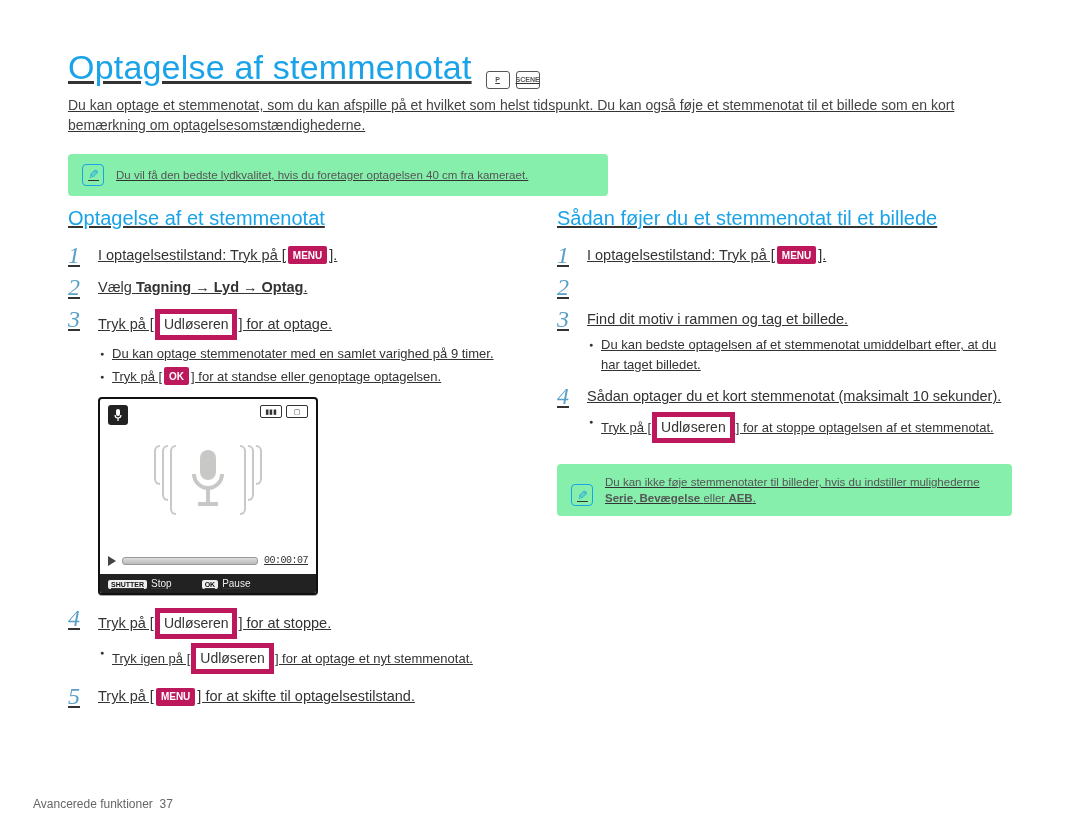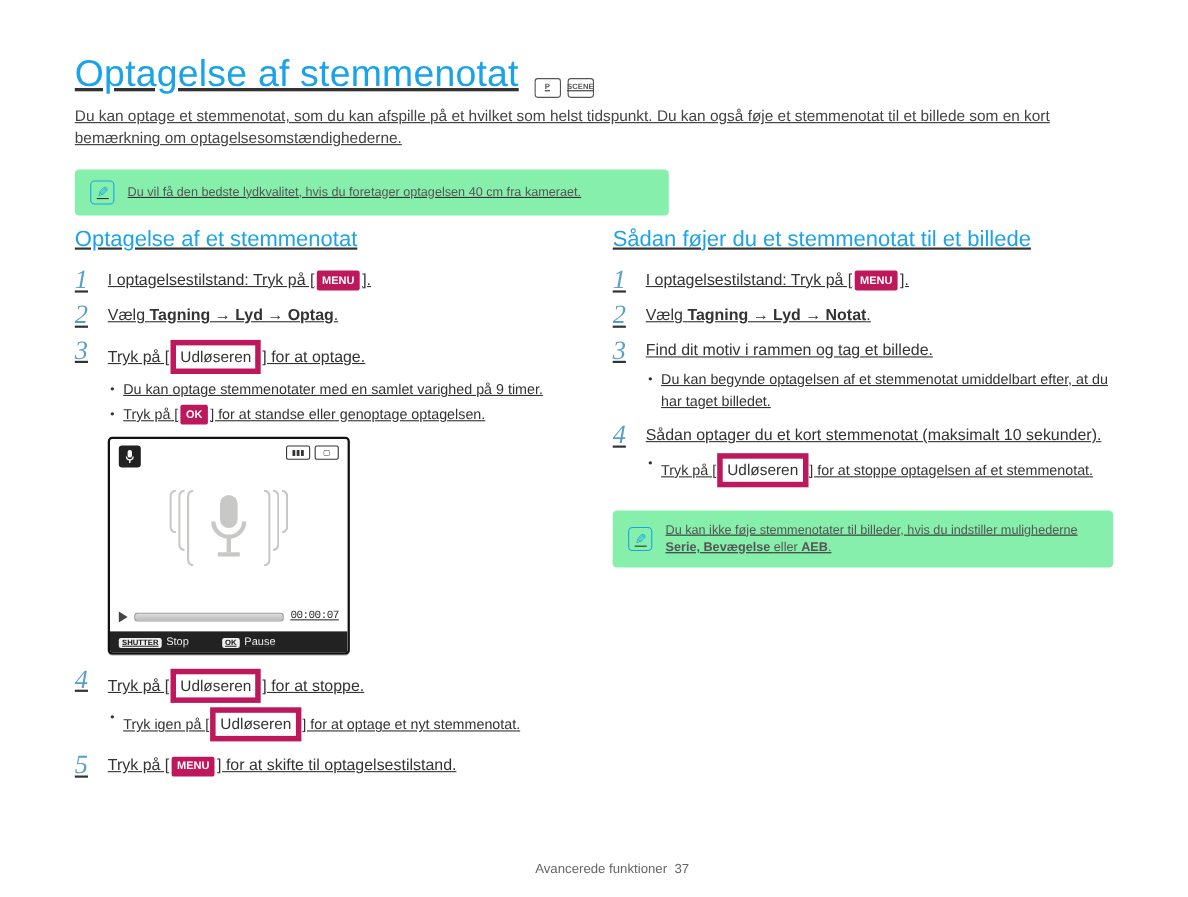--- a/index.html
+++ b/index.html
@@ -40,23 +40,23 @@
   .wave { width: 6px; height: 40px; border: 2px solid #c8c9c6; border-right: none; border-radius: 40px 0 0 40px; background: transparent; }
   .waves.right { transform: scaleX(-1); }
   .big-mic svg { width: 48px; height: 64px; }
   .prog-row { display: flex; align-items: center; gap: 6px; padding: 6px 8px 8px; }
   .play-dot { width: 0; height: 0; border-left: 8px solid #444; border-top: 5px solid transparent; border-bottom: 5px solid transparent; }
   .prog-bar { flex: 1; height: 8px; background: linear-gradient(#ddd,#bbb); border: 1px solid #999; border-radius: 3px; }
   .time { font-size: 10px; font-family: 'Courier New', monospace; letter-spacing: -0.5px; }
   .screen-bottom { background: #222; color: #eee; display: flex; padding: 4px 8px; font-size: 10px; gap: 30px; }
   .key-label { background: #eee; color: #111; font-size: 7px; font-weight: bold; padding: 1px 3px; border-radius: 2px; margin-right: 4px; }
 
-  .footer { position: absolute; bottom: 18px; left: 0; right: 0; text-align: center; font-size: 12px; color: #666; padding-left: 33px; }
-
-  .note-box.wide { max-width: none; align-items: center; }
+  .footer { position: absolute; bottom: 4px; left: 0; right: 0; text-align: left; font-size: 12px; color: #666; padding-left: 33px; }
+
+  .note-box.wide { max-width: none; align-items: flex-end; }
   .note-box.wide .note-icon { margin-top: 1px; }
   .note-box .bold { font-weight: bold; }
 </style>
 </head>
 <body>
 
 <div class="page">
 
   <div class="title-row">
     <h1 class="title">Optagelse af stemmenotat</h1>
@@ -180,31 +180,28 @@
 
       <div class="step">
         <span class="step-num">1</span>
         <div class="step-body">
           <span>I optagelsestilstand: Tryk på [</span><span class="badge">MENU</span><span>].</span>
         </div>
       </div>
 
       <div class="step">
         <span class="step-num">2</span>
-        <div class="step-body">
-          <span>Vælg </span><b>Tagning → Lyd → Notat</b><span>.</span>
-        </div>
       </div>
 
       <div class="step">
         <span class="step-num">3</span>
         <div class="step-body">
           <span>Find dit motiv i rammen og tag et billede.</span>
           <ul class="sub">
-            <li>Du kan begynde optagelsen af et stemmenotat umiddelbart efter, at du har taget billedet.</li>
+            <li>Du kan bedste optagelsen af et stemmenotat umiddelbart efter, at du har taget billedet.</li>
           </ul>
         </div>
       </div>
 
       <div class="step">
         <span class="step-num">4</span>
         <div class="step-body">
           <span>Sådan optager du et kort stemmenotat (maksimalt 10 sekunder).</span>
           <ul class="sub">
             <li>

